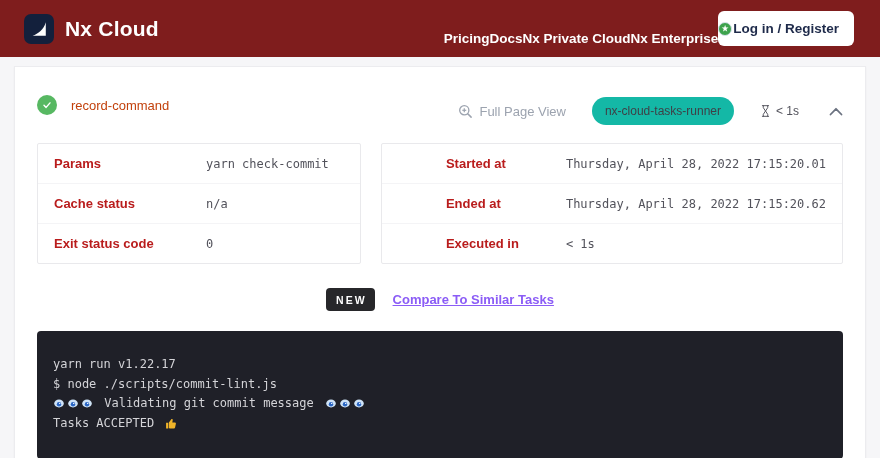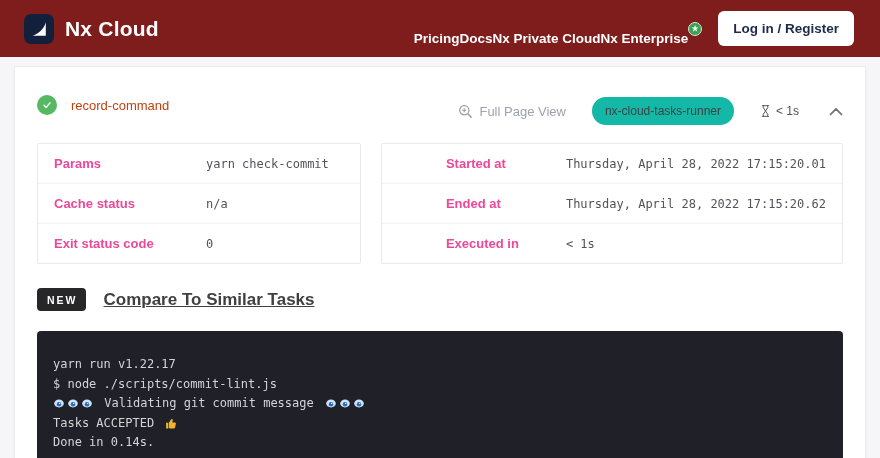--- a/index.html
+++ b/index.html
@@ -11,21 +11,21 @@
     padding:0 26px 0 24px; }
   .logo-tile { width:30px; height:30px; background:#13203c; border-radius:7px;
     display:flex; align-items:center; justify-content:center; margin-right:11px; }
   .brand { color:#ffffff; font-size:21px; font-weight:700; letter-spacing:.2px; }
   .nav-links { margin-left:auto; display:flex; align-items:flex-end; }
   .nav-link { color:#ffffff; font-size:13.5px; font-weight:600; cursor:pointer;
     position:relative; white-space:nowrap; }
   .enterprise-badge { position:absolute; top:-9px; right:-14px; width:14px; height:14px;
     border-radius:50%; background:#3da24c; border:1.5px solid #d9e2ee; display:flex;
     align-items:center; justify-content:center; color:#fff; font-size:7.5px; line-height:1; }
-  .login-btn { margin-left:30px; background:#ffffff; color:#1e2a4a; font-size:13.5px;
+  .login-btn { background:#ffffff; color:#1e2a4a; font-size:13.5px;
     font-weight:600; padding:10px 15px; border-radius:6px; border:none; cursor:pointer;
     white-space:nowrap; }
 
   
   .card { margin:9px 14px 0 14px; background:#ffffff; border:1px solid #ececef;
     box-shadow:0 1px 2px rgba(0,0,0,.04); min-height:400px; padding:18px 22px 30px 22px; }
 
   .task-header { display:flex; align-items:center; }
   .check-circle { width:20px; height:20px; border-radius:50%; background:#57b862;
     display:flex; align-items:center; justify-content:center; margin-right:14px; flex:none; }
@@ -40,31 +40,31 @@
   .collapse { margin-left:30px; display:flex; align-items:center; cursor:pointer; }
 
   
   .panels { display:flex; gap:20px; margin-top:18px; }
   .panel { border:1px solid #e9e9ec; background:#ffffff; border-radius:2px; }
   .panel.left { width:350px; }
   .panel.right { flex:1; }
   .prow { display:flex; align-items:center; padding:12px 16px; min-height:39px;
     border-bottom:1px solid #f4f4f6; }
   .prow:last-child { border-bottom:none; }
-  .plabel { font-size:13px; font-weight:700; color:#ec4899; flex:none; }
+  .plabel { font-size:13px; font-weight:700; color:#b91c1c; flex:none; }
   .panel.left .plabel { width:152px; }
   .panel.right .plabel { width:120px;margin-left:48px; }
   .pvalue { font-family:"DejaVu Sans Mono", monospace; font-size:12px; color:#52525b;
     white-space:nowrap; }
 
   
-  .compare-row { display:flex; align-items:center; gap:18px; margin-top:24px; }
+  .compare-row { display:flex; align-items:center; gap:18px; margin-top:24px;justify-content:center; }
   .new-badge { background:#27272a; color:#ffffff; font-size:10.5px; font-weight:700;
     letter-spacing:2px; padding:6px 8px 5px 10px; border-radius:4px; }
-  .compare-link { font-size:17px; font-weight:600; color:#404040;
+  .compare-link { font-size:13px; font-weight:600; color:#8b5cf6;
     text-decoration:underline; cursor:pointer; }
 
   
   .terminal { margin-top:20px; background:#1f2028; border-radius:4px;
     padding:24px 16px 26px 16px; font-family:"DejaVu Sans Mono", monospace;
     font-size:12px; color:#d4d4d8; }
   .tline { line-height:19.5px; white-space:pre; display:flex; align-items:center; gap:4px; }
   .tline span { white-space:pre; }
   .eye { display:inline-block; width:12px; height:11px; vertical-align:-1px; }
   .eyes { display:inline-flex; gap:2px; align-items:center; }
@@ -213,18 +213,15 @@
             <circle cx="7.8" cy="5.9" r="0.8" fill="#fff"></circle>
           </svg>
       </span>
     </div>
     <div class="tline">
       <span>Tasks ACCEPTED </span>
       <svg class="thumb" viewBox="0 0 24 24">
         <path fill="#f0b429" d="M2 10.5h4V21H2z M7.2 20.2c.4.5 1 .8 1.7.8h7.6c1 0 1.9-.7 2.1-1.7l1.5-6.9c.3-1.3-.7-2.4-2-2.4h-4.6l.8-4.3c.2-1-.6-1.9-1.6-1.9-.6 0-1.1.3-1.4.8L7.2 10.3z"></path>
       </svg>
     </div>
-    <div class="tline">
-      <span>Done in 0.14s.</span>
-    </div>
   </div>
 
 </div>
 
 </body></html>

